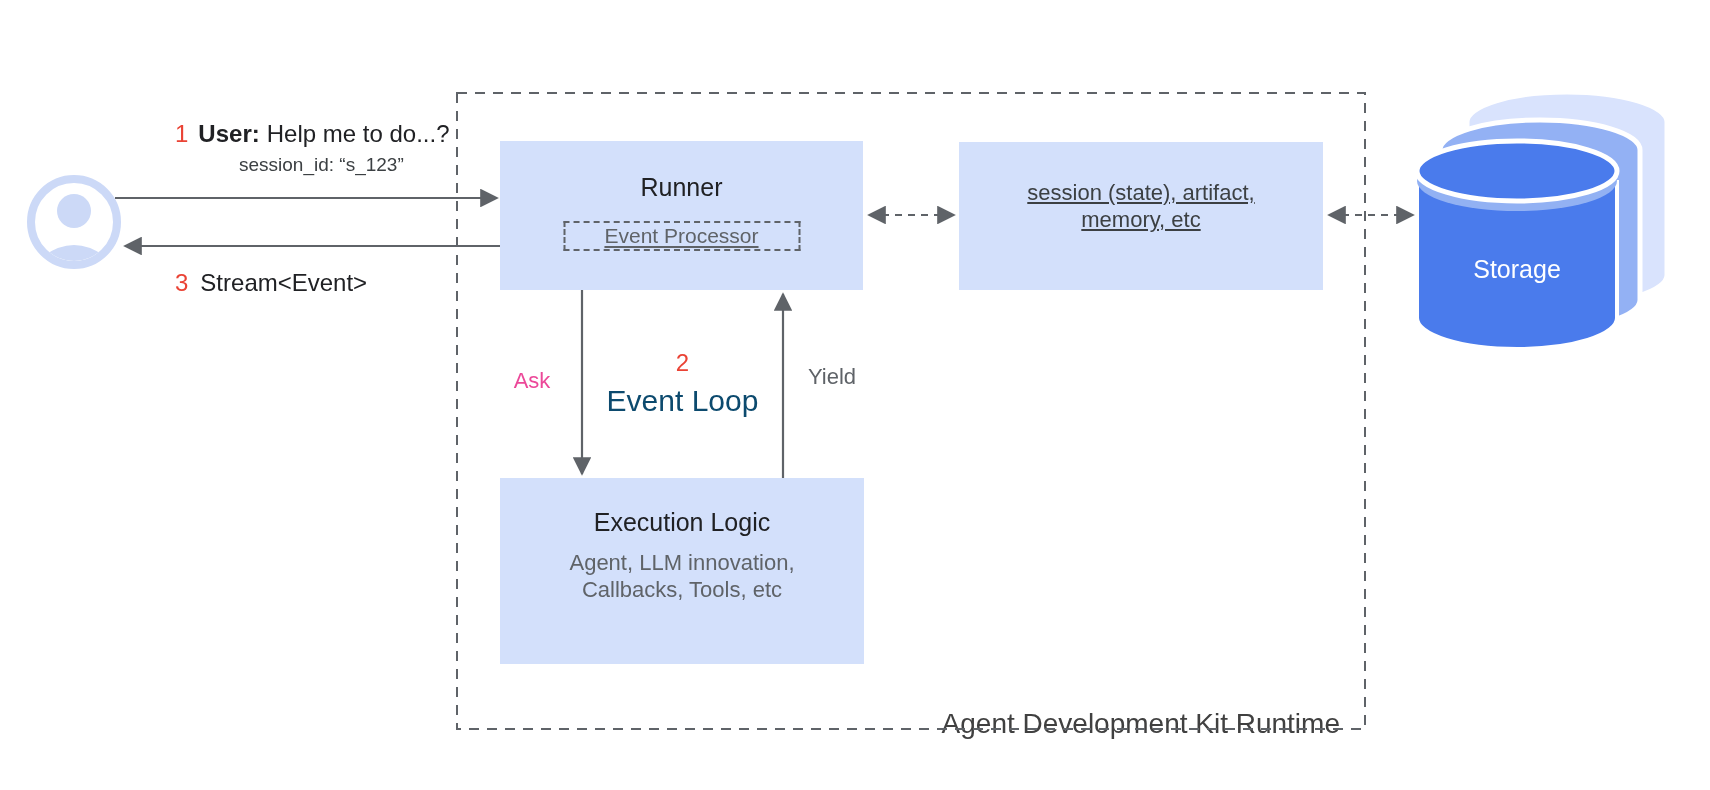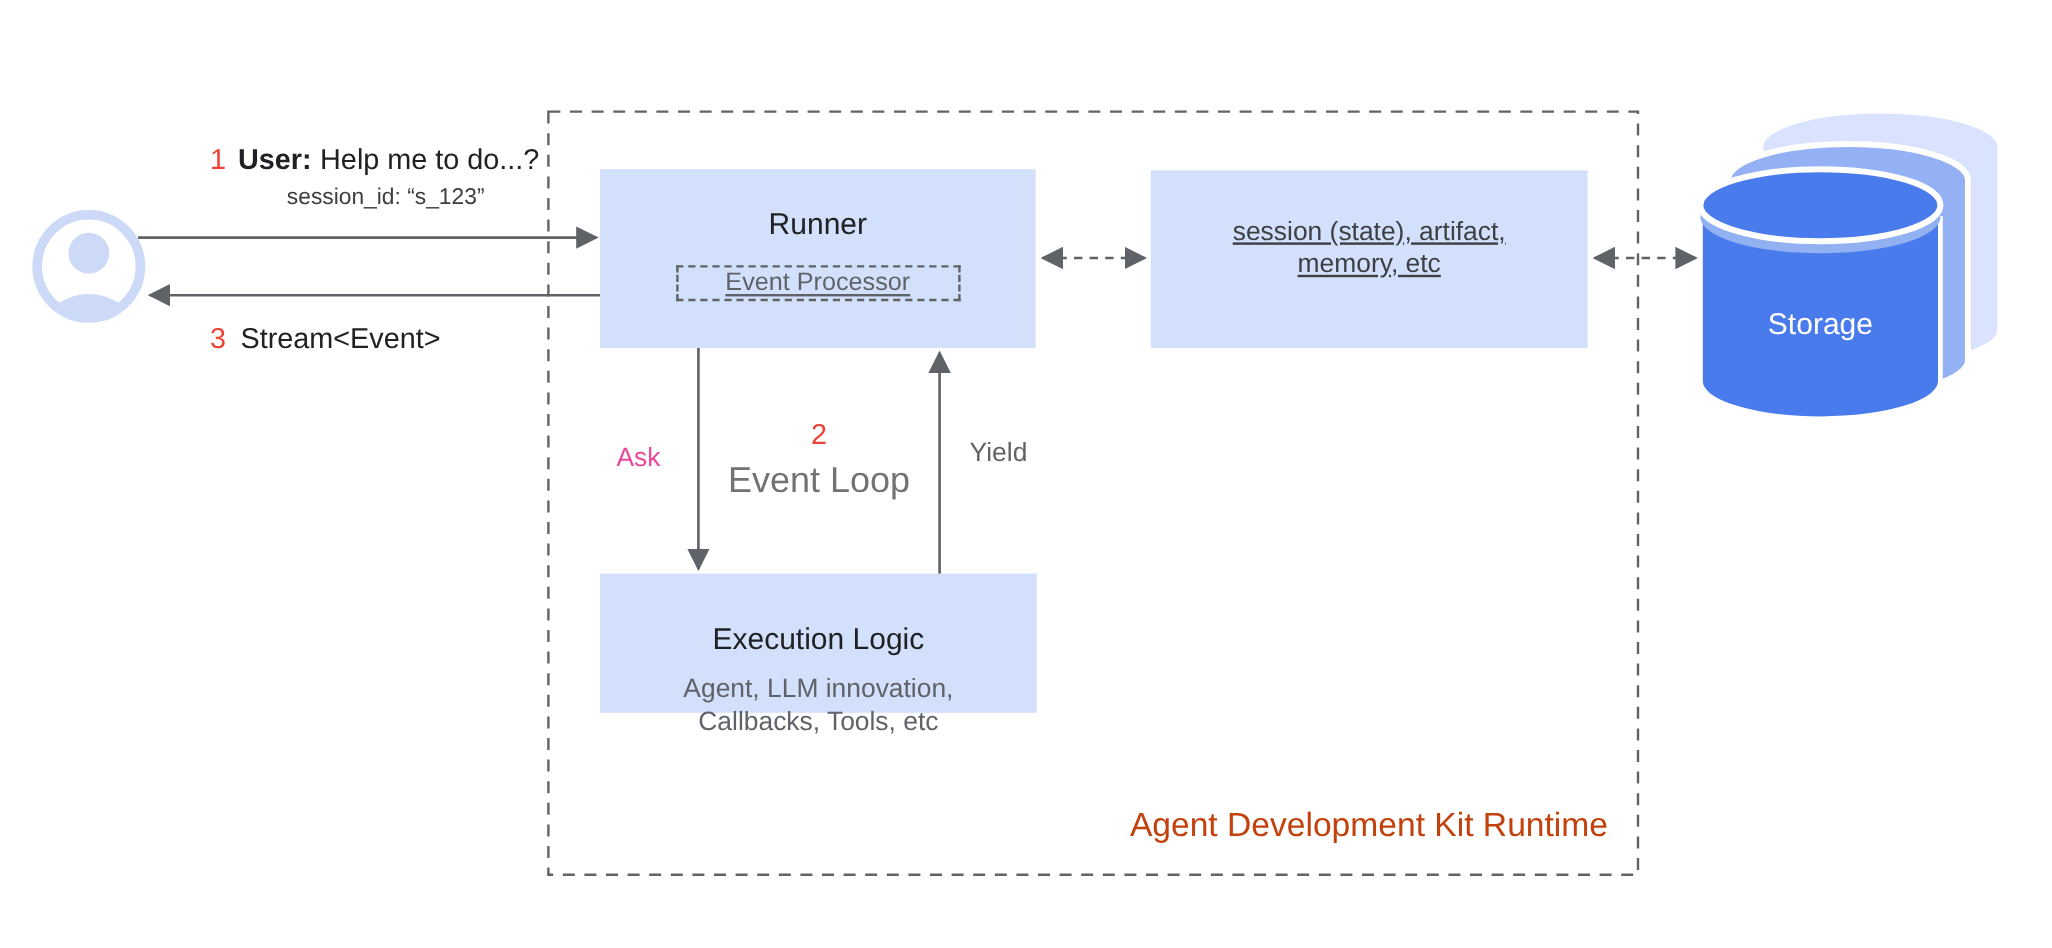--- a/index.html
+++ b/index.html
@@ -24,26 +24,26 @@
     text-underline-offset:3px;white-space:nowrap;
   }
   .num{color:#ea4335;font-weight:500;}
   .flow-line1{position:absolute;left:175px;top:120px;font-size:24px;white-space:nowrap;}
   .flow-line1 .num{margin-right:10px;}
   .flow-line1 .speaker{font-weight:bold;margin-right:7px;}
   .session-line{position:absolute;left:200px;top:154px;font-size:19px;color:#3c4043;white-space:nowrap;margin-left:39px;}
   .flow-line3{position:absolute;left:175px;top:269px;font-size:24px;white-space:nowrap;}
   .flow-line3 .num{margin-right:12px;}
   .loop-num{position:absolute;left:582px;top:349px;width:201px;text-align:center;font-size:24px;}
-  .loop-label{position:absolute;left:552px;top:384px;width:261px;text-align:center;font-size:30px;color:#737373;}
+  .loop-label{position:absolute;left:552px;top:384px;width:261px;text-align:center;font-size:30px;color:#0c4a6e;}
   .ask-label{position:absolute;left:507px;top:368px;width:50px;text-align:center;font-size:22px;color:#ec4899;}
   .yield-label{position:absolute;left:808px;top:364px;font-size:22px;color:#5f6368;}
   .runtime-label{
-    position:absolute;left:900px;top:672px;width:440px;text-align:right;
-    font-size:28px;color:#c2410c;white-space:nowrap;
+    position:absolute;left:900px;top:708px;width:440px;text-align:right;
+    font-size:28px;color:#404040;white-space:nowrap;
   }
   svg.overlay{position:absolute;left:0;top:0;z-index:5;pointer-events:none;}
 </style>
 </head>
 <body>
 
 <div class="stage">
 
   <div class="box" style="left:500px;top:141px;width:363px;height:149px;padding-top:32px;">
     <div class="box-title">Runner</div>
@@ -52,21 +52,21 @@
     </div>
   </div>
 
   <div class="box" style="left:959px;top:142px;width:364px;height:148px;padding-top:35px;">
     <div class="box-sub sub-dark" style="margin-top:2px;">
       <div>session (state), artifact,</div>
       <div>memory, etc</div>
     </div>
   </div>
 
-  <div class="box" style="left:500px;top:478px;width:364px;height:116px;padding-top:41px;">
+  <div class="box" style="left:500px;top:478px;width:364px;height:186px;padding-top:30px;">
     <div class="box-title">Execution Logic</div>
     <div class="box-sub sub-gray" style="margin-top:12px;">
       <div>Agent, LLM innovation,</div>
       <div>Callbacks, Tools, etc</div>
     </div>
   </div>
 
   <div class="flow-line1">
     <span class="num">1</span><span class="speaker">User:</span><span>Help me to do...?</span>
   </div>

